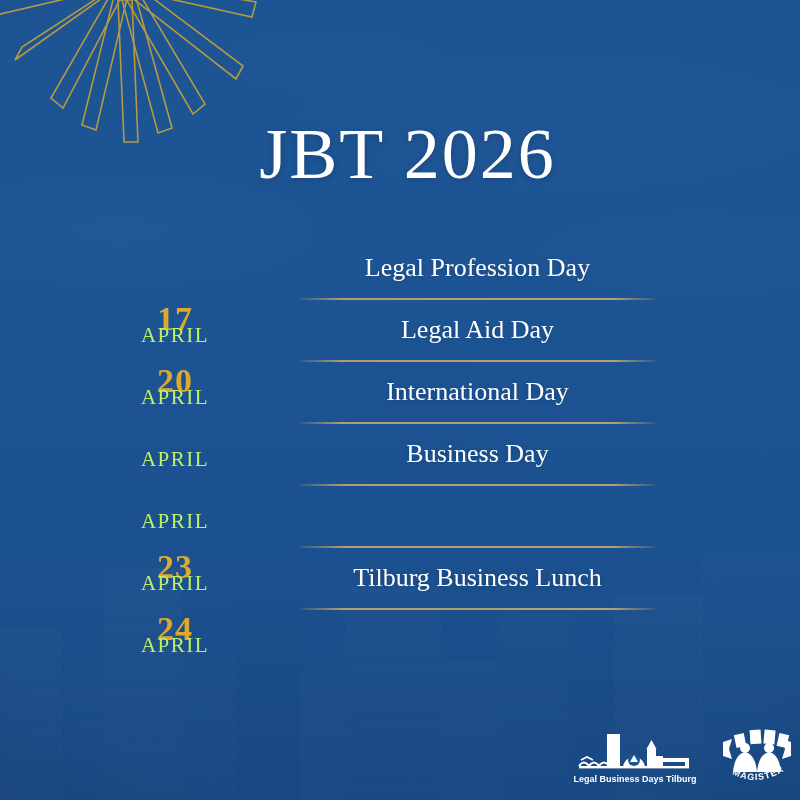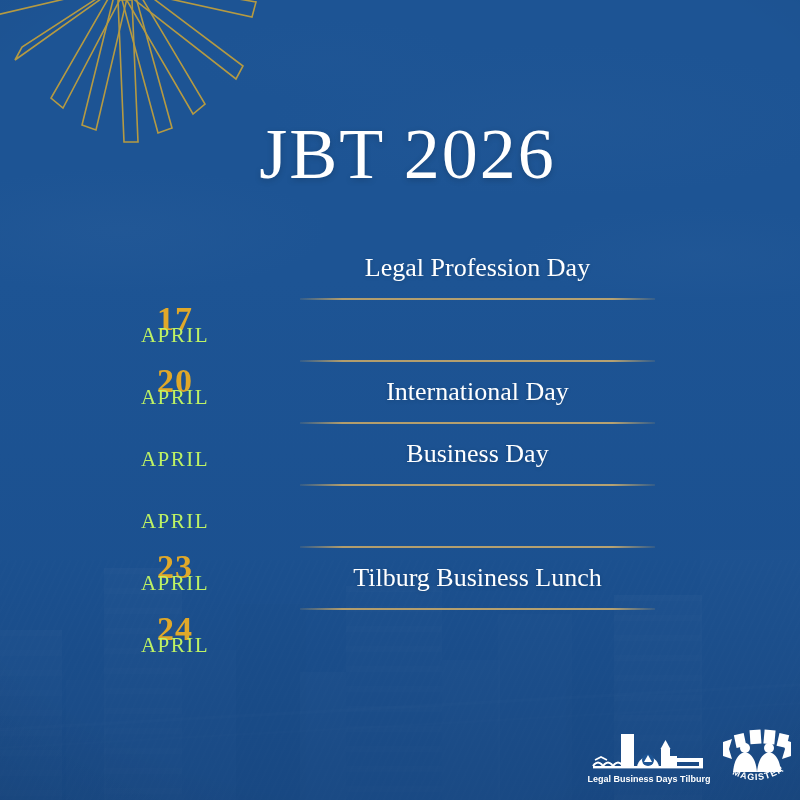--- a/index.html
+++ b/index.html
@@ -184,21 +184,21 @@
         rgba(176,150,95,0.15));
   }
 
   
   .logos {
     position: absolute;
     right: 18px;
     bottom: 10px;
     display: flex;
     align-items: flex-end;
-    gap: 4px;
+    gap: 18px;
   }
   .logo-lbd, .logo-jft { display: block; }
 </style>
 </head>
 <body>
 
 <div class="poster">
 
   <div class="bg-photo">
     <div class="sky"></div>
@@ -256,20 +256,21 @@
       </div>
       <div class="event">Legal Profession Day</div>
       <div class="rule"></div>
     </div>
 
     <div class="row">
       <div class="date">
         <div class="daynum">20</div>
         <div class="month">APRIL</div>
       </div>
+      <div class="event">Legal Aid Day</div>
       <div class="rule"></div>
     </div>
 
     <div class="row">
       <div class="date">
         <div class="month">APRIL</div>
       </div>
       <div class="event">International Day</div>
       <div class="rule"></div>
     </div>

